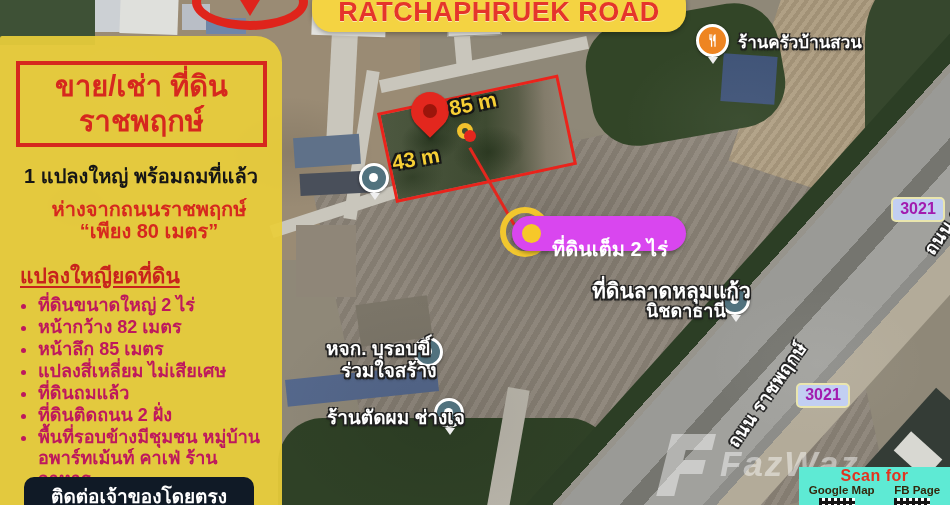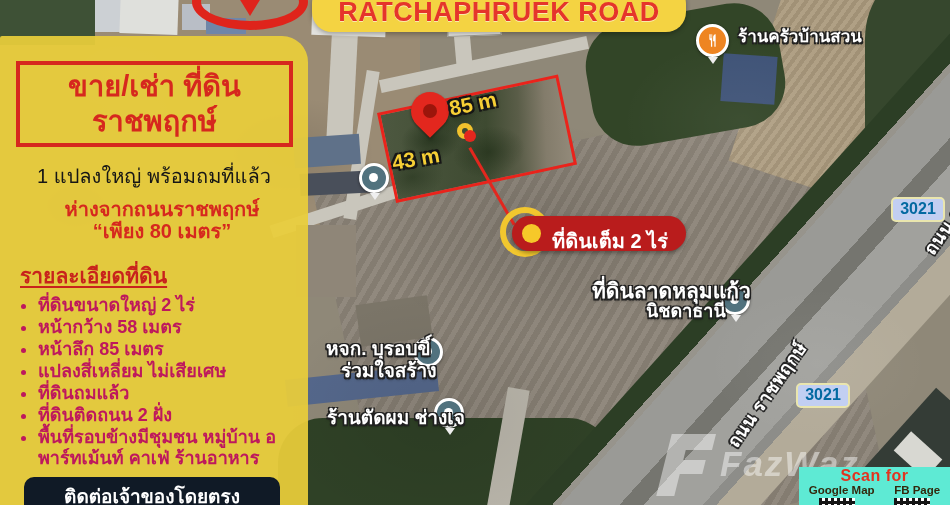--- a/index.html
+++ b/index.html
@@ -71,21 +71,21 @@
     border-radius:50%;background:#9c150b;}
   .dim-label{position:absolute;font-weight:800;font-size:21px;color:#f6cf35;z-index:7;white-space:nowrap;
     text-shadow:-2px -2px 0 #161616,2px -2px 0 #161616,-2px 2px 0 #161616,2px 2px 0 #161616,0 0 4px #161616;}
   .dim-85{left:449px;top:92px;transform:rotate(-12deg);}
   .dim-43{left:392px;top:147px;transform:rotate(-10deg);}
   .ring-marker{left:457px;top:123px;width:16px;height:16px;border:5px solid #f2c22d;border-radius:50%;z-index:7;}
   .ring-marker::after{content:"";position:absolute;left:2px;top:2px;width:12px;height:12px;border-radius:50%;background:#e3271e;}
   .connector{left:471px;top:147px;width:89px;height:3px;background:#e3271e;
     transform:rotate(60deg);transform-origin:0 0;z-index:6;}
   .callout-ring{left:500px;top:207px;width:50px;height:50px;border:6px solid #f2c72e;border-radius:50%;z-index:6;}
-  .callout-pill{left:512px;top:216px;height:35px;padding:8px 18px 0 40px;background:#b91c1c;border-radius:18px;
+  .callout-pill{left:512px;top:216px;height:35px;padding:16px 18px 0 40px;background:#d946ef;border-radius:18px;
     color:#fff;font-weight:700;font-size:20px;line-height:35px;white-space:nowrap;z-index:7;
     box-shadow:0 2px 4px rgba(0,0,0,.35);}
   .callout-dot{position:absolute;left:10px;top:8px;width:19px;height:19px;border-radius:50%;background:#f6c829;}
 
   
   .poi-marker{position:absolute;width:30px;height:30px;border-radius:50%;background:#51727e;
     border:3.5px solid #fff;z-index:6;box-shadow:0 1px 3px rgba(0,0,0,.45);}
   .poi-marker::after{content:"";position:absolute;left:7px;top:7px;width:9px;height:9px;border-radius:50%;background:#fff;}
   .poi-marker::before{content:"";position:absolute;left:8px;bottom:-10px;width:0;height:0;
     border-left:5px solid transparent;border-right:5px solid transparent;border-top:7px solid #efefef;}
@@ -93,32 +93,32 @@
   .pm2{left:413px;top:337px;}
   .pm3{left:434px;top:398px;}
   .pm4{left:720px;top:285px;}
   .rest-marker{position:absolute;left:696px;top:24px;width:33px;height:33px;border-radius:50%;
     background:#ee8522;border:3px solid #fff;z-index:6;box-shadow:0 1px 3px rgba(0,0,0,.45);
     display:flex;align-items:center;justify-content:center;}
   .rest-marker::before{content:"";position:absolute;left:9px;bottom:-10px;width:0;height:0;
     border-left:5px solid transparent;border-right:5px solid transparent;border-top:7px solid #efefef;}
   .map-label{position:absolute;color:#fff;font-weight:700;z-index:6;white-space:nowrap;
     text-shadow:-1.5px -1.5px 0 #202020,1.5px -1.5px 0 #202020,-1.5px 1.5px 0 #202020,1.5px 1.5px 0 #202020,0 2px 3px rgba(0,0,0,.6);}
-  .lbl-rest{left:738px;top:22px;font-size:17px;}
+  .lbl-rest{left:738px;top:28px;font-size:17px;}
   .lbl-nich1{left:592px;top:274px;font-size:21px;}
   .lbl-nich2{left:646px;top:296px;font-size:18px;}
   .lbl-boon1{left:326px;top:333px;font-size:19px;}
   .lbl-boon2{left:341px;top:355px;font-size:19px;}
   .lbl-barber{left:327px;top:402px;font-size:19px;}
   .road-name{position:absolute;color:#fff;font-weight:700;font-size:18px;letter-spacing:.5px;z-index:6;white-space:nowrap;
     text-shadow:-1.5px -1.5px 0 #262626,1.5px -1.5px 0 #262626,-1.5px 1.5px 0 #262626,1.5px 1.5px 0 #262626;}
   .road-name-main{left:705px;top:380px;transform:rotate(-55deg);}
   .road-name-clip{left:928px;top:238px;transform:rotate(-55deg);transform-origin:0 50%;}
   .shield{position:absolute;width:54px;height:25px;background:#c2cff2;border:2px solid #eae6ae;border-radius:5px;
-    color:#0369a1;font-weight:800;font-size:16px;line-height:20px;text-align:center;z-index:6;}
+    color:#a21caf;font-weight:800;font-size:16px;line-height:20px;text-align:center;z-index:6;}
   .shield-top{left:891px;top:197px;}
   .shield-bottom{left:796px;top:383px;}
 
   
   .banner{left:312px;top:-16px;width:374px;height:48px;background:#f4d342;border-radius:20px;z-index:8;
     display:flex;align-items:flex-end;justify-content:center;padding-bottom:4px;
     box-shadow:0 2px 5px rgba(0,0,0,.3);}
   .banner-text{font-weight:800;font-size:27px;color:#e5352b;letter-spacing:.5px;
     text-shadow:0 1px 0 rgba(255,255,255,.55);}
   .ellipse{left:192px;top:-26px;width:116px;height:56px;border:9px solid #df241b;border-radius:50%;z-index:8;}
@@ -135,25 +135,25 @@
   .wm-text{font-weight:800;font-style:italic;font-size:35px;color:#ffffff;letter-spacing:2px;line-height:72px;}
   .scanbox{left:799px;top:467px;width:151px;height:52px;background:#5eead4;z-index:9;overflow:hidden;text-align:center;}
   .scan-title{font-weight:800;font-size:16px;line-height:16px;margin-top:1px;color:#e23320;letter-spacing:.5px;}
   .scan-row{display:flex;justify-content:space-around;font-weight:700;font-size:11.5px;color:#33290e;line-height:13px;}
   .qr-row{display:flex;justify-content:space-around;margin-top:1px;}
   .qr{width:36px;height:12px;background:#fff;
     background-image:repeating-linear-gradient(90deg,#151515 0 3px,transparent 3px 6px),
       repeating-linear-gradient(0deg,#151515 0 3px,transparent 3px 6px);}
 
   
-  .panel{position:absolute;left:0;top:36px;width:308px;height:469px;z-index:10;
+  .panel{position:absolute;left:0;top:36px;width:282px;height:469px;z-index:10;
     background:rgba(233,206,58,.93);border-radius:2px 26px 0 0;}
   .p-titlebox{margin:25px 15px 0 16px;border:4px solid #d6281e;padding:4px 2px;text-align:center;
     font-weight:800;font-size:29px;line-height:1.2;color:#d6281e;}
-  .p-sub{margin-top:13px;text-align:center;font-weight:400;font-size:20px;color:#161616;}
+  .p-sub{margin-top:13px;text-align:center;font-weight:700;font-size:20px;color:#161616;}
   .p-hl{margin-top:6px;text-align:center;font-weight:800;font-size:20px;line-height:1.1;color:#d6281e;padding-left:16px;}
   .p-header{margin:17px 0 3px 20px;font-weight:800;font-size:21px;color:#c8231c;
     text-decoration:underline;text-underline-offset:3px;}
   .p-details{margin:3px 14px 0 0;padding-left:38px;font-weight:600;font-size:18px;line-height:21px;color:#be185d;}
   .p-details li{margin-bottom:1px;}
   .p-contact{position:absolute;left:24px;right:28px;bottom:0;height:28px;overflow:hidden;
     background:#101a26;border-radius:10px 10px 0 0;color:#fff;font-weight:700;font-size:19px;
     text-align:center;padding-top:4px;}
 </style>
 </head>
@@ -254,24 +254,24 @@
   <aside class="panel">
     <div class="p-titlebox">
       <div>ขาย/เช่า ที่ดิน</div>
       <div>ราชพฤกษ์</div>
     </div>
     <div class="p-sub">1 แปลงใหญ่ พร้อมถมที่แล้ว</div>
     <div class="p-hl">
       <div>ห่างจากถนนราชพฤกษ์</div>
       <div>“เพียง 80 เมตร”</div>
     </div>
-    <div class="p-header">รายละเอียดที่ดิน</div>
+    <div class="p-header">แปลงใหญียดที่ดิน</div>
     <ul class="p-details">
       <li>ที่ดินขนาดใหญ่ 2 ไร่</li>
-      <li>หน้ากว้าง 58 เมตร</li>
+      <li>หน้ากว้าง 82 เมตร</li>
       <li>หน้าลึก 85 เมตร</li>
       <li>แปลงสี่เหลี่ยม ไม่เสียเศษ</li>
       <li>ที่ดินถมแล้ว</li>
       <li>ที่ดินติดถนน 2 ฝั่ง</li>
       <li>พื้นที่รอบข้างมีชุมชน  หมู่บ้าน อพาร์ทเม้นท์ คาเฟ่ ร้านอาหาร</li>
     </ul>
     <div class="p-contact">ติดต่อเจ้าของโดยตรง</div>
   </aside>
 
 </div>

